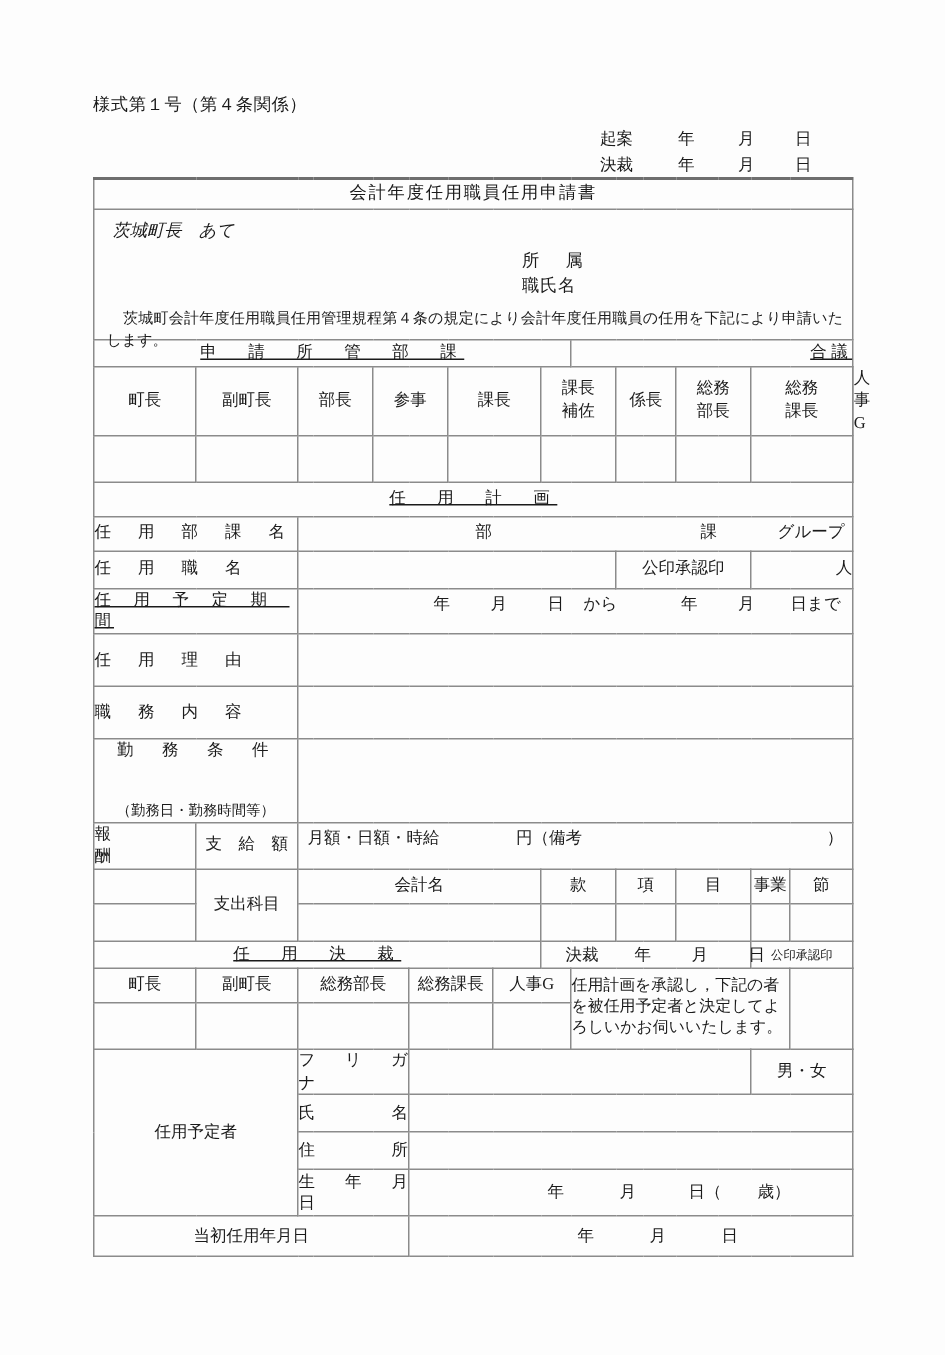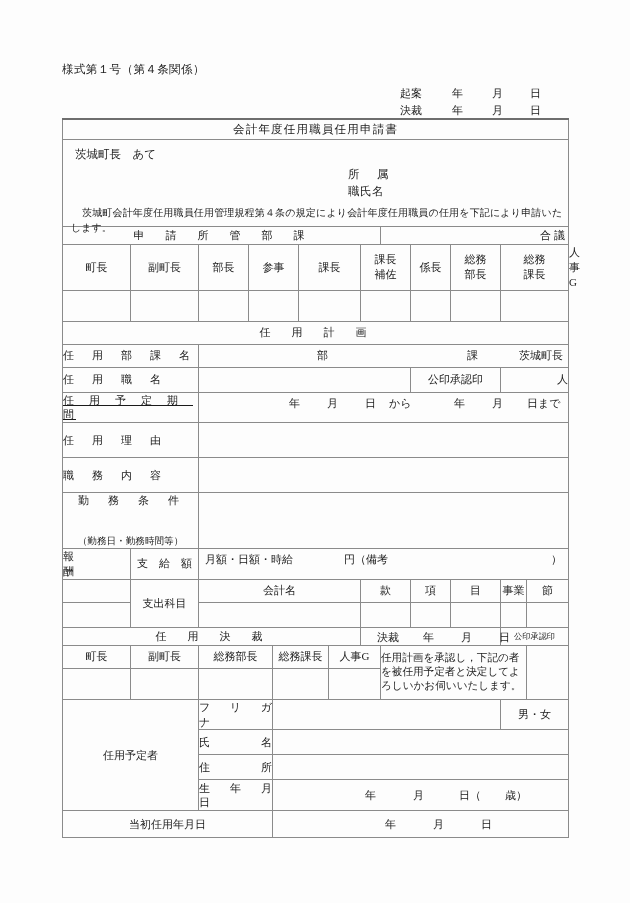--- a/index.html
+++ b/index.html
@@ -33,21 +33,21 @@
     white-space: nowrap;
   }
   .approval-dates {
     position: absolute;
     left: 400px;
     top: 84px;
     font-size: 11px;
   }
   .approval-dates .ad-row {
     display: flex;
-    align-items: flex-end;
+    align-items: center;
     height: 17px;
   }
   .ad-label { width: 52px; }
   .ad-y { width: 40px; text-align: left; }
   .ad-m { width: 38px; text-align: left; }
   .ad-d { width: 20px; text-align: left; }
 
   
   .tbl {
     position: absolute;
@@ -80,20 +80,21 @@
   }
   .addr-block {
     height: 86px;
     position: relative;
   }
   .addr-to {
     position: absolute;
     left: 12px;
     top: 7px;
     font-size: 11.5px;
+    font-style: italic;
   }
   .addr-org {
     position: absolute;
     left: 285px;
     top: 27px;
     font-size: 11.5px;
     letter-spacing: 3px;
   }
   .addr-name {
     position: absolute;
@@ -111,20 +112,21 @@
     line-height: 1.45;
     text-indent: 11px;
     text-align: justify;
   }
 
   .sec-head {
     text-align: center;
     height: 17px;
     letter-spacing: 5px;
     font-size: 11px;
+    text-decoration: underline;
   }
   .sec-head-tight { letter-spacing: 3px; text-align: right; }
 
   .stamp-label {
     height: 32px;
     text-align: center;
     font-size: 11px;
     line-height: 1.15;
   }
   .stamp-box { height: 30px; }
@@ -275,21 +277,21 @@
 
     <tr>
       <td class="sec-head h22" colspan="16">任　用　計　画</td>
     </tr>
 
     <tr>
       <td class="rowlabel h22" colspan="2">任　用　部　課　名</td>
       <td class="deptname-cell" colspan="14">
         <span class="dn-bu">部</span>
         <span class="dn-ka">課</span>
-        <span class="dn-grp">茨城町長</span>
+        <span class="dn-grp">グループ</span>
       </td>
     </tr>
 
     <tr>
       <td class="rowlabel h24" colspan="2">任　用　職　名</td>
       <td colspan="8"></td>
       <td class="c" colspan="4">公印承認印</td>
       <td class="r pad-r" colspan="2">人</td>
     </tr>
 

